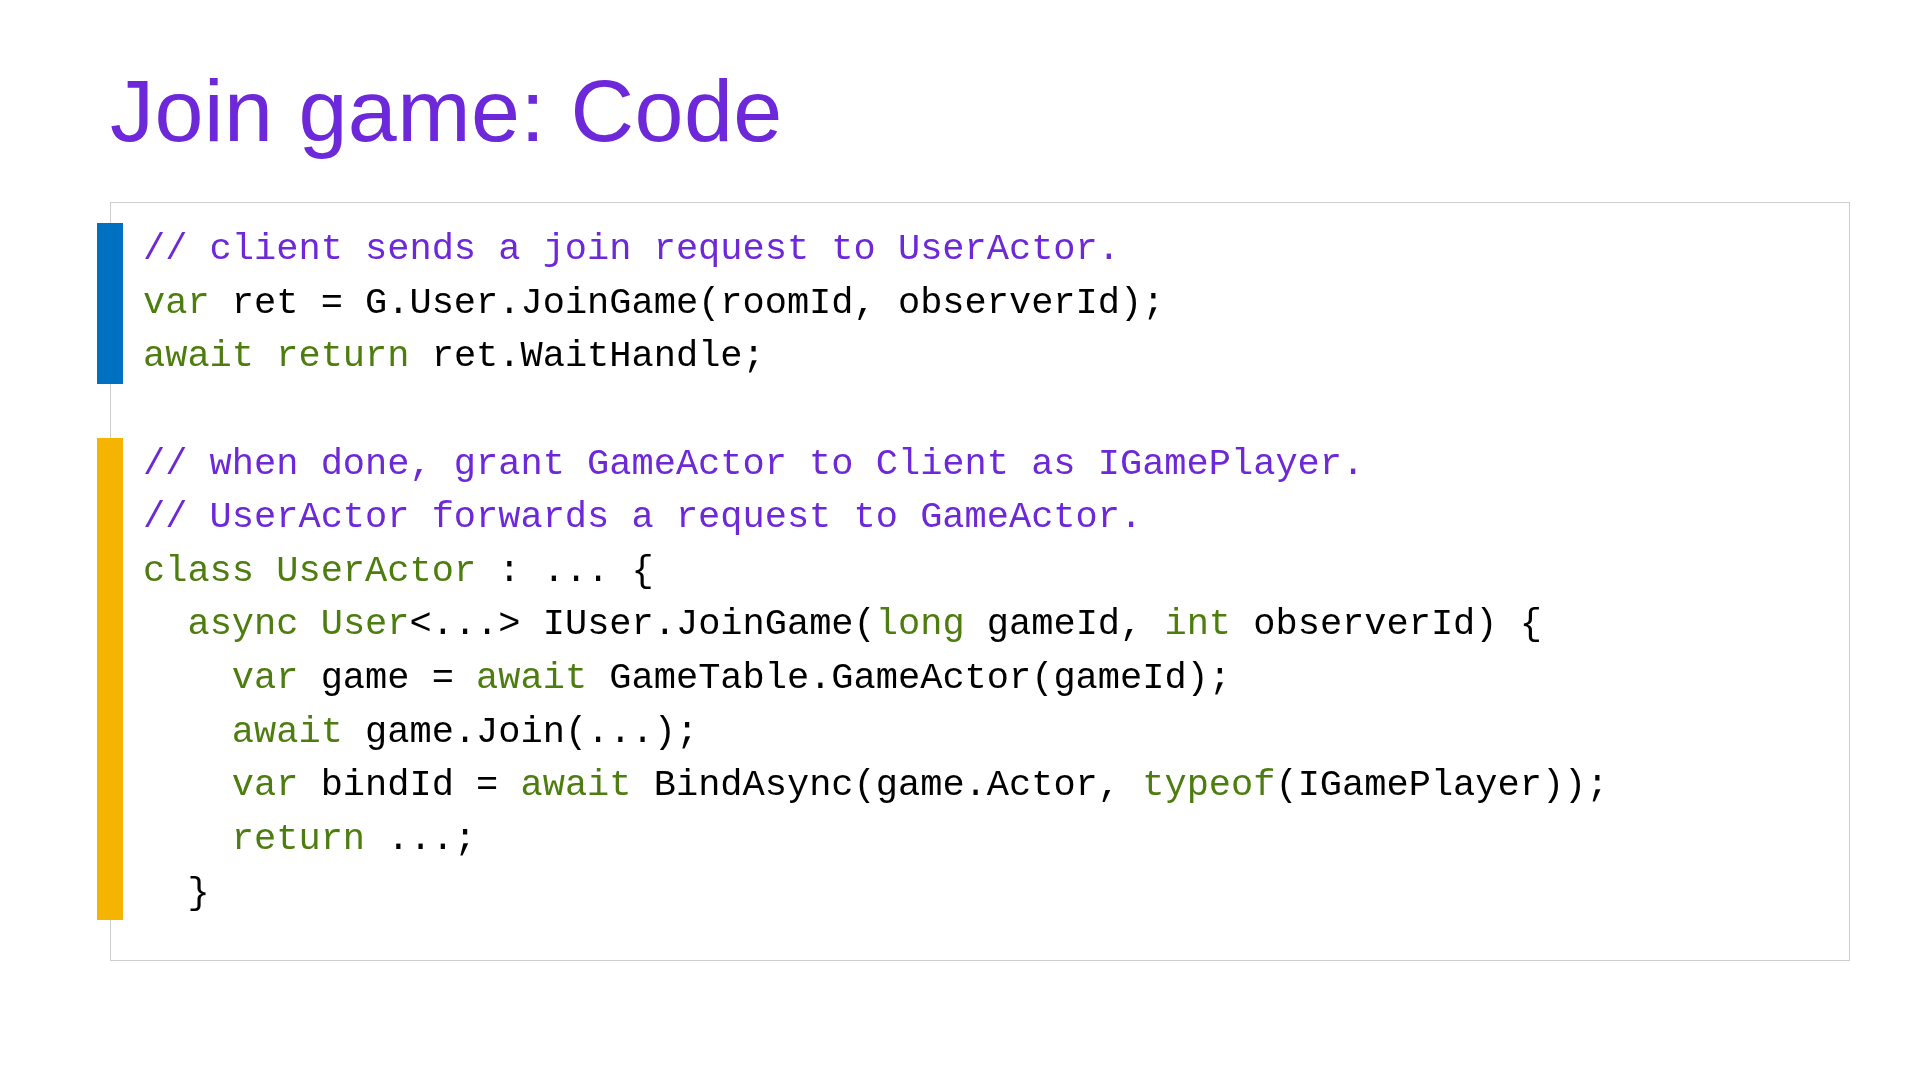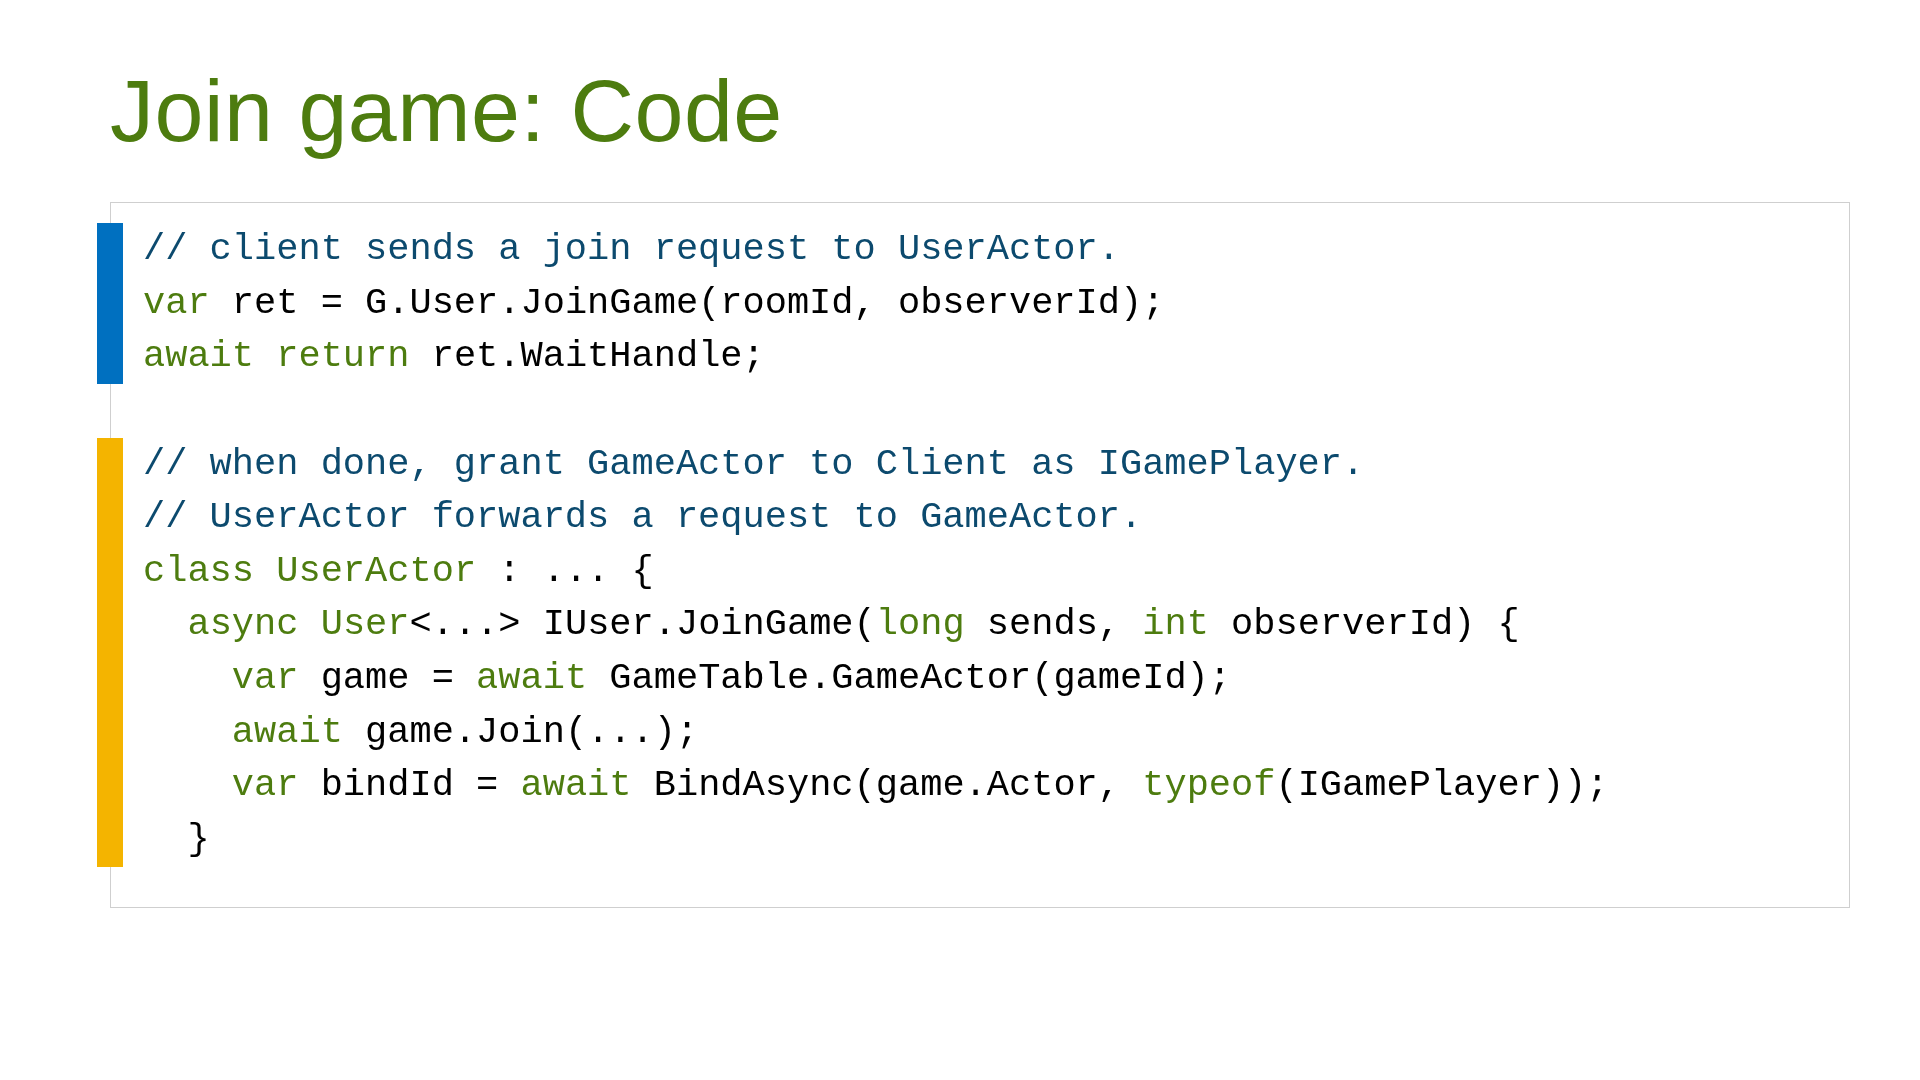--- a/index.html
+++ b/index.html
@@ -14,21 +14,21 @@
   .slide {
     position: relative;
     width: 100%;
     height: 100%;
     box-sizing: border-box;
     padding: 60px 70px 60px 110px;
   }
   .title {
     font-size: 88px;
     font-weight: 350;
-    color: #4d7c0f;
+    color: #6d28d9;
     margin: 0 0 40px 0;
     letter-spacing: 0.5px;
   }
   .code-box {
     border: 1px solid #cfcfcf;
     padding: 20px 30px 40px 0;
     font-family: Consolas, "Courier New", monospace;
     font-size: 37px;
     line-height: 1.45;
     color: #000000;
@@ -52,21 +52,21 @@
   }
   .bar-orange::before {
     content: "";
     position: absolute;
     left: -14px;
     top: 0;
     bottom: 0;
     width: 26px;
     background: #f4b400;
   }
-  .c-comment { color: #0c4a6e; }
+  .c-comment { color: #6d28d9; }
   .c-keyword { color: #4d7c0f; }
   .c-type    { color: #4d7c0f; }
 </style>
 </head>
 <body>
 
 <div class="slide">
   <h1 class="title">Join game: Code</h1>
 
   <div class="code-box">
@@ -76,21 +76,22 @@
       <div class="code-line"><span class="c-keyword">var</span><span> ret = G.User.JoinGame(roomId, observerId);</span></div>
       <div class="code-line"><span class="c-keyword">await</span> <span class="c-keyword">return</span><span> ret.WaitHandle;</span></div>
     </div>
 
     <div class="code-line"> </div>
 
     <div class="code-chunk bar-orange">
       <div class="code-line"><span class="c-comment">// when done, grant GameActor to Client as IGamePlayer.</span></div>
       <div class="code-line"><span class="c-comment">// UserActor forwards a request to GameActor.</span></div>
       <div class="code-line"><span class="c-keyword">class</span> <span class="c-type">UserActor</span><span> : ... {</span></div>
-      <div class="code-line"><span>  </span><span class="c-keyword">async</span> <span class="c-type">User</span><span>&lt;...&gt; IUser.JoinGame(</span><span class="c-keyword">long</span><span> sends, </span><span class="c-keyword">int</span><span> observerId) {</span></div>
+      <div class="code-line"><span>  </span><span class="c-keyword">async</span> <span class="c-type">User</span><span>&lt;...&gt; IUser.JoinGame(</span><span class="c-keyword">long</span><span> gameId, </span><span class="c-keyword">int</span><span> observerId) {</span></div>
       <div class="code-line"><span>    </span><span class="c-keyword">var</span><span> game = </span><span class="c-keyword">await</span><span> GameTable.GameActor(gameId);</span></div>
       <div class="code-line"><span>    </span><span class="c-keyword">await</span><span> game.Join(...);</span></div>
       <div class="code-line"><span>    </span><span class="c-keyword">var</span><span> bindId = </span><span class="c-keyword">await</span><span> BindAsync(game.Actor, </span><span class="c-keyword">typeof</span><span>(IGamePlayer));</span></div>
+      <div class="code-line"><span>    </span><span class="c-keyword">return</span><span> ...;</span></div>
       <div class="code-line"><span>  }</span></div>
     </div>
 
   </div>
 </div>
 
 </body></html>

